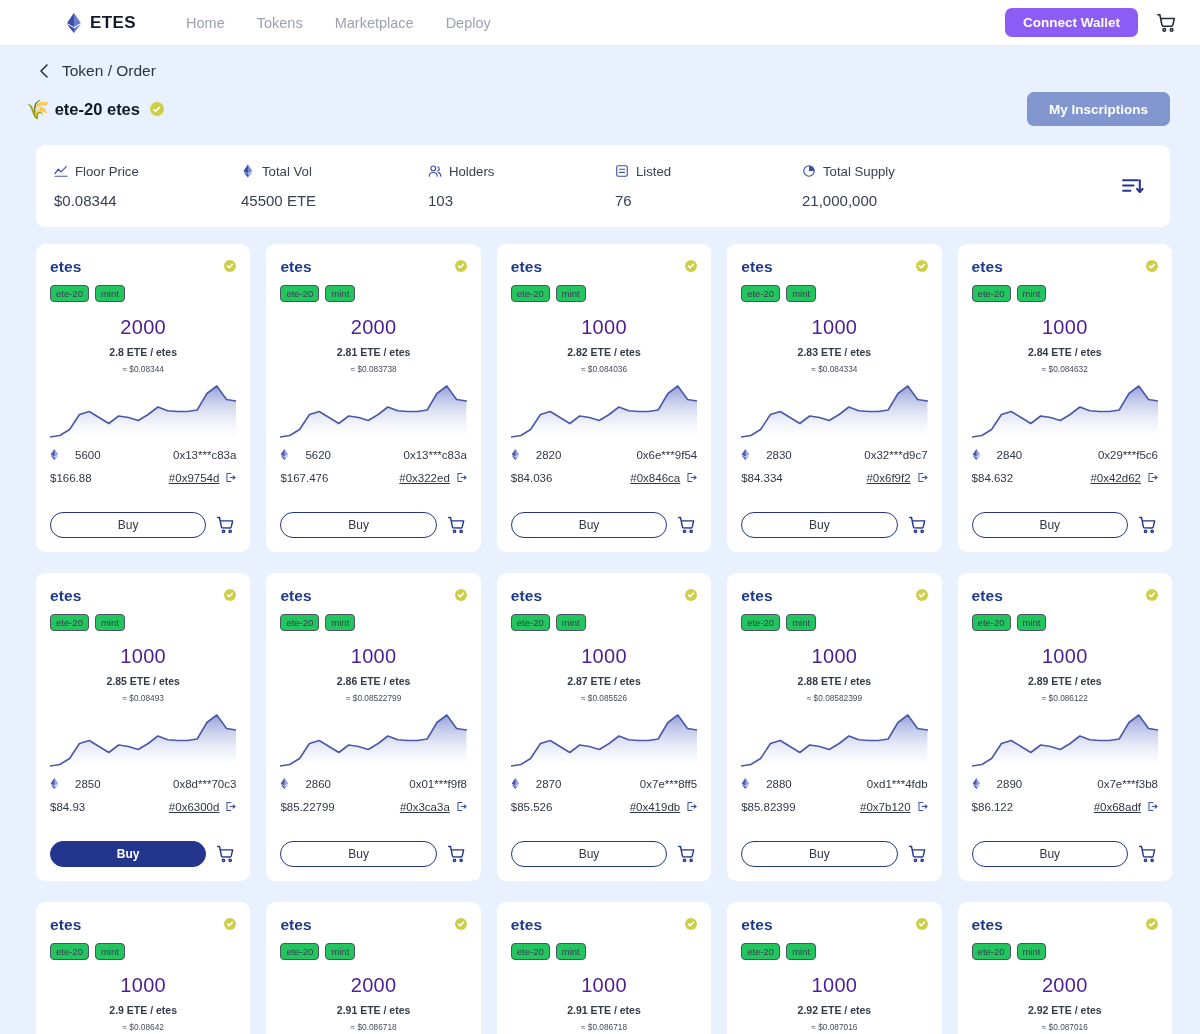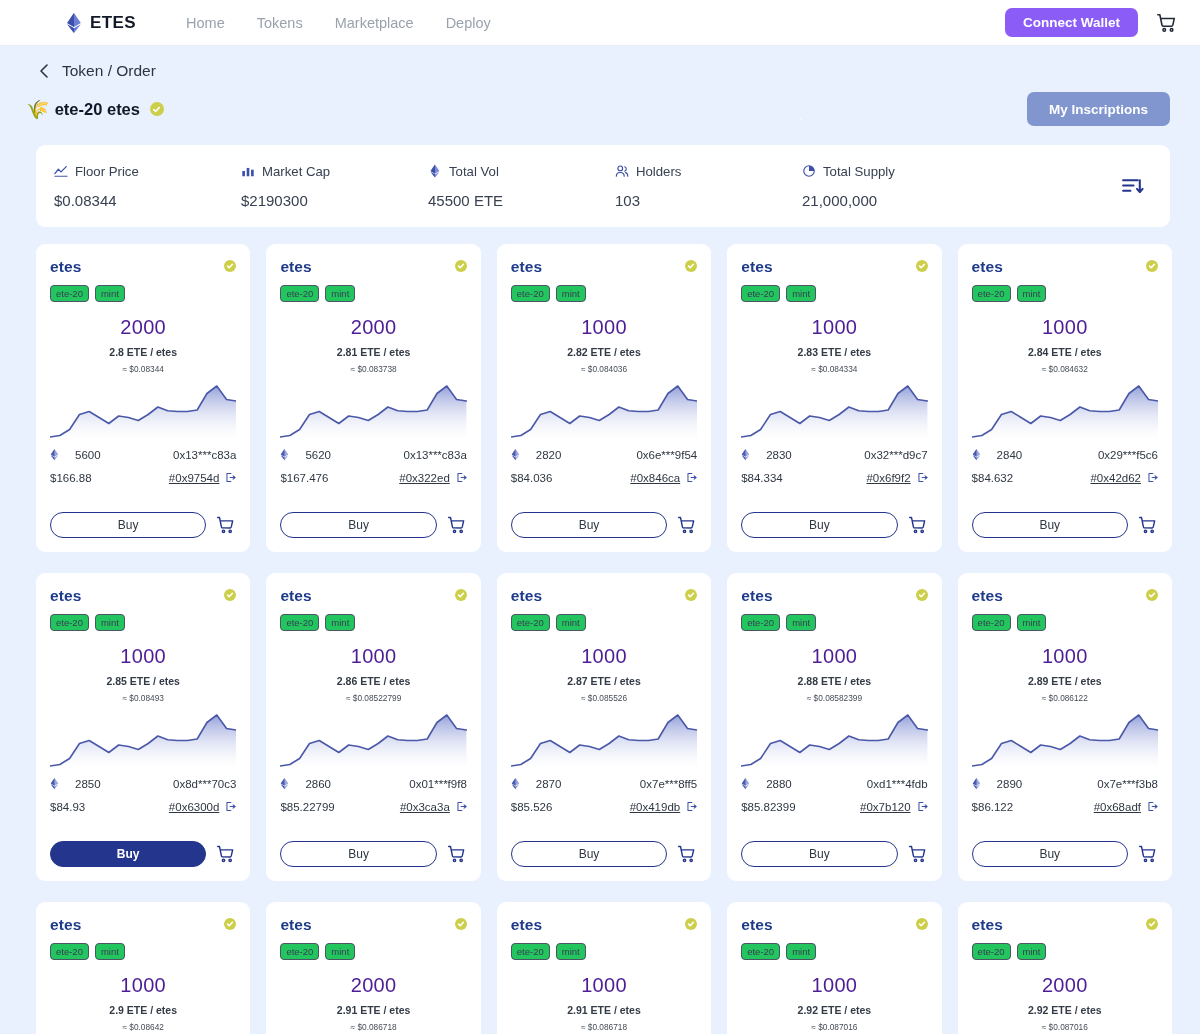--- a/index.html
+++ b/index.html
@@ -221,31 +221,20 @@
     <div class="stat-head">
       <svg class="stat-ico" viewBox="0 0 16 16" fill="none" stroke="#3b4fa8" stroke-width="1.4" stroke-linecap="round" stroke-linejoin="round">
         <path d="M1 11 L5 6 L8 9 L14 3"></path>
           <path d="M1 14h14" stroke-width="1.1"></path>
       </svg>
       <span class="stat-label">Floor Price</span>
     </div>
     <div class="stat-value">$0.08344</div>
   </div>
 
-  <div class="stat">
-    <div class="stat-head">
-      <svg class="stat-ico" viewBox="0 0 16 16">
-        <rect x="1.5" y="8" width="3" height="6" fill="#3b4fa8"></rect>
-        <rect x="6.5" y="4.5" width="3" height="9.5" fill="#3b4fa8"></rect>
-        <rect x="11.5" y="6.5" width="3" height="7.5" fill="#3b4fa8"></rect>
-      </svg>
-      <span class="stat-label">Market Cap</span>
-    </div>
-    <div class="stat-value">$2190300</div>
-  </div>
 
   <div class="stat">
     <div class="stat-head">
       <svg class="stat-ico" viewBox="0 0 12 16">
         <polygon points="6,0.5 11,8 6,11 1,8" fill="#7c8ad4"></polygon>
         <polygon points="6,0.5 6,11 1,8" fill="#3c4fa8"></polygon>
         <polygon points="6,12.1 11,9.1 6,15.5 1,9.1" fill="#7c8ad4"></polygon>
         <polygon points="6,12.1 6,15.5 1,9.1" fill="#3c4fa8"></polygon>
       </svg>
       <span class="stat-label">Total Vol</span>
@@ -259,20 +248,30 @@
         <circle cx="6" cy="5" r="2.7"></circle>
           <path d="M1.5 14c0-2.6 2-4.3 4.5-4.3S10.5 11.4 10.5 14"></path>
         <path d="M11 3.2a2.6 2.6 0 0 1 0 5"></path>
           <path d="M12 9.9c1.6.5 2.6 1.9 2.6 4.1"></path>
       </svg>
       <span class="stat-label">Holders</span>
     </div>
     <div class="stat-value">103</div>
   </div>
 
+  <div class="stat">
+    <div class="stat-head">
+      <svg class="stat-ico" viewBox="0 0 16 16" fill="none" stroke="#3b4fa8" stroke-width="1.3" stroke-linejoin="round">
+        <rect x="2" y="2" width="12" height="12" rx="1.6"></rect>
+        <path d="M5 6h6M5 9.5h6" stroke-linecap="round"></path>
+      </svg>
+      <span class="stat-label">Listed</span>
+    </div>
+    <div class="stat-value">76</div>
+  </div>
 
   <div class="stat">
     <div class="stat-head">
       <svg class="stat-ico" viewBox="0 0 16 16" fill="none" stroke="#3b4fa8" stroke-width="1.3">
         <circle cx="8" cy="8" r="6"></circle>
         <path d="M8 8V2a6 6 0 0 1 6 6z" fill="#3b4fa8" stroke="none"></path>
       </svg>
       <span class="stat-label">Total Supply</span>
     </div>
     <div class="stat-value">21,000,000</div>

